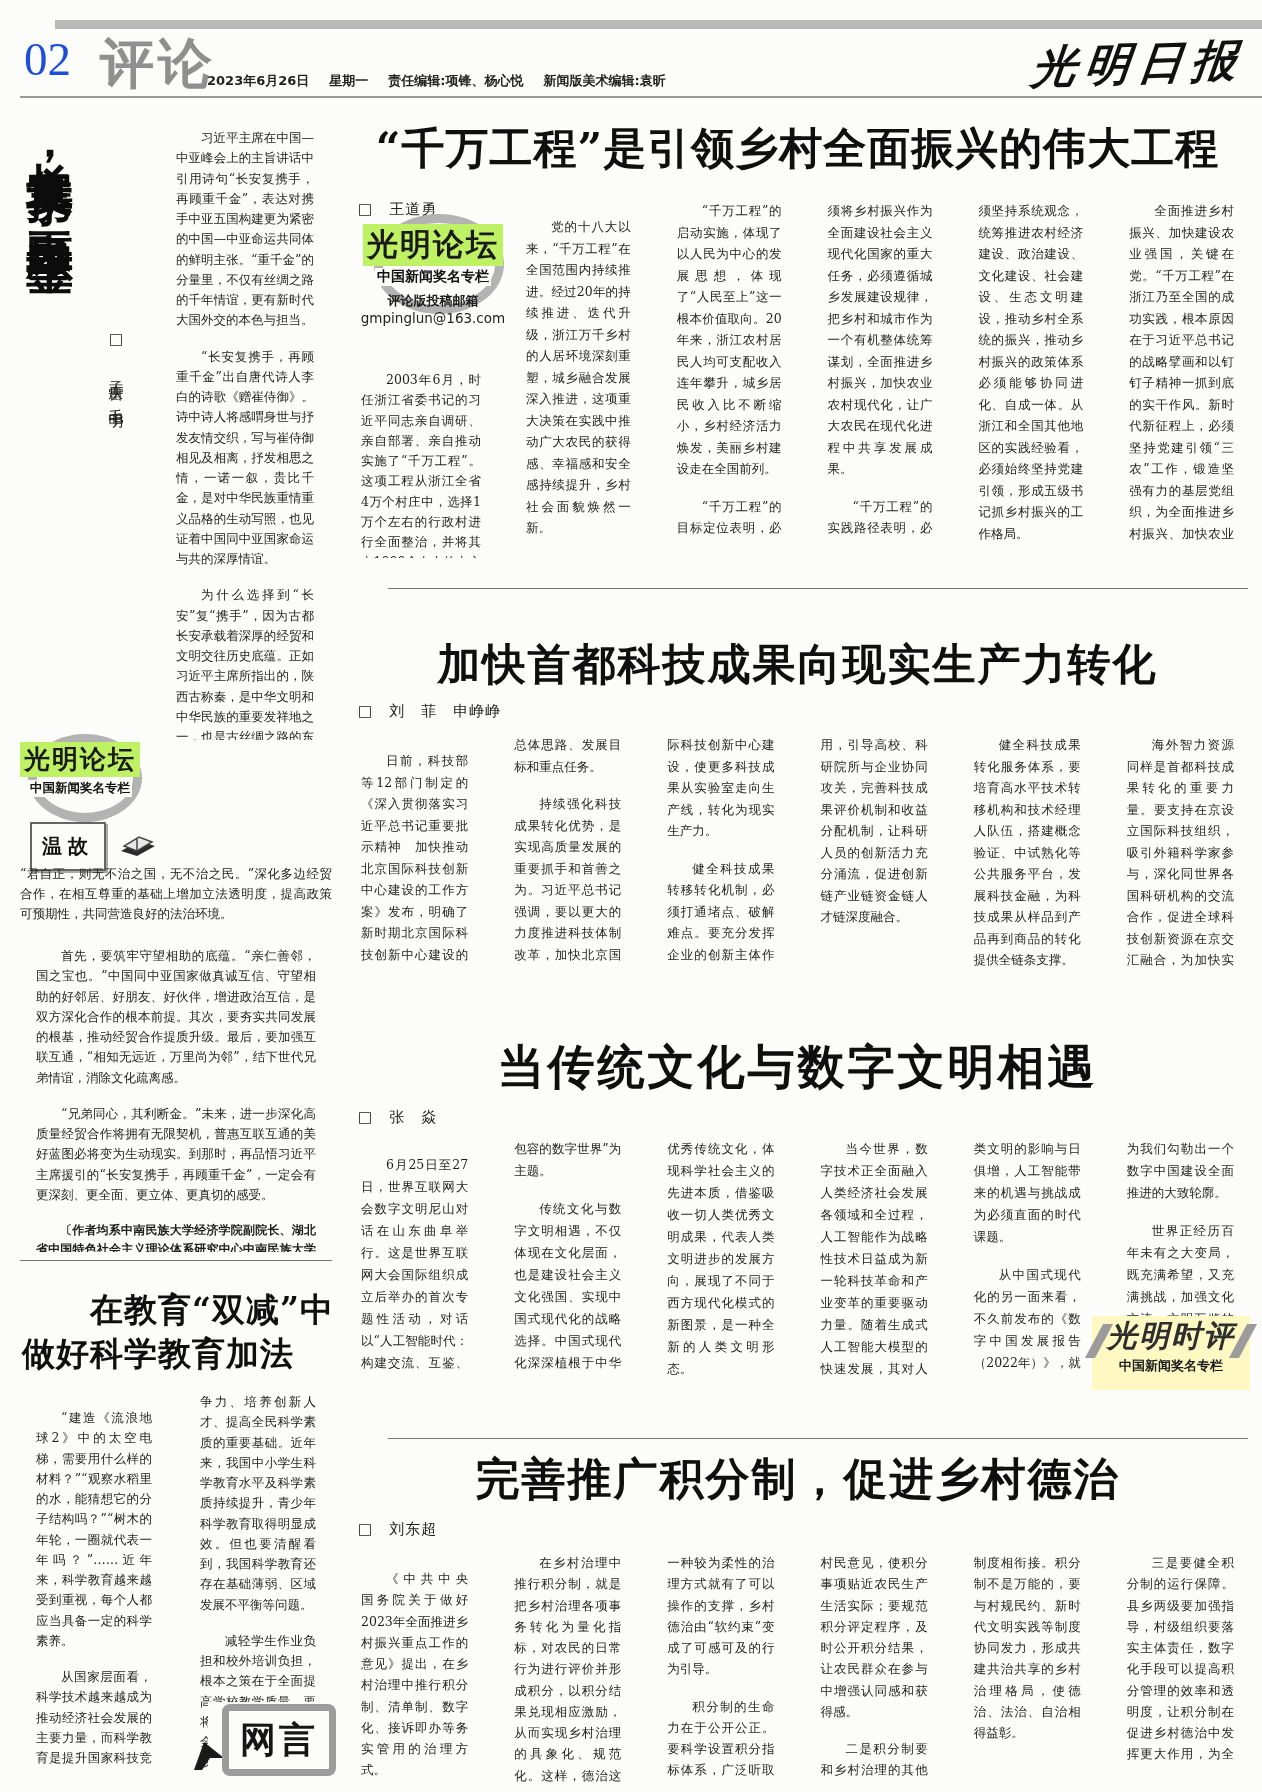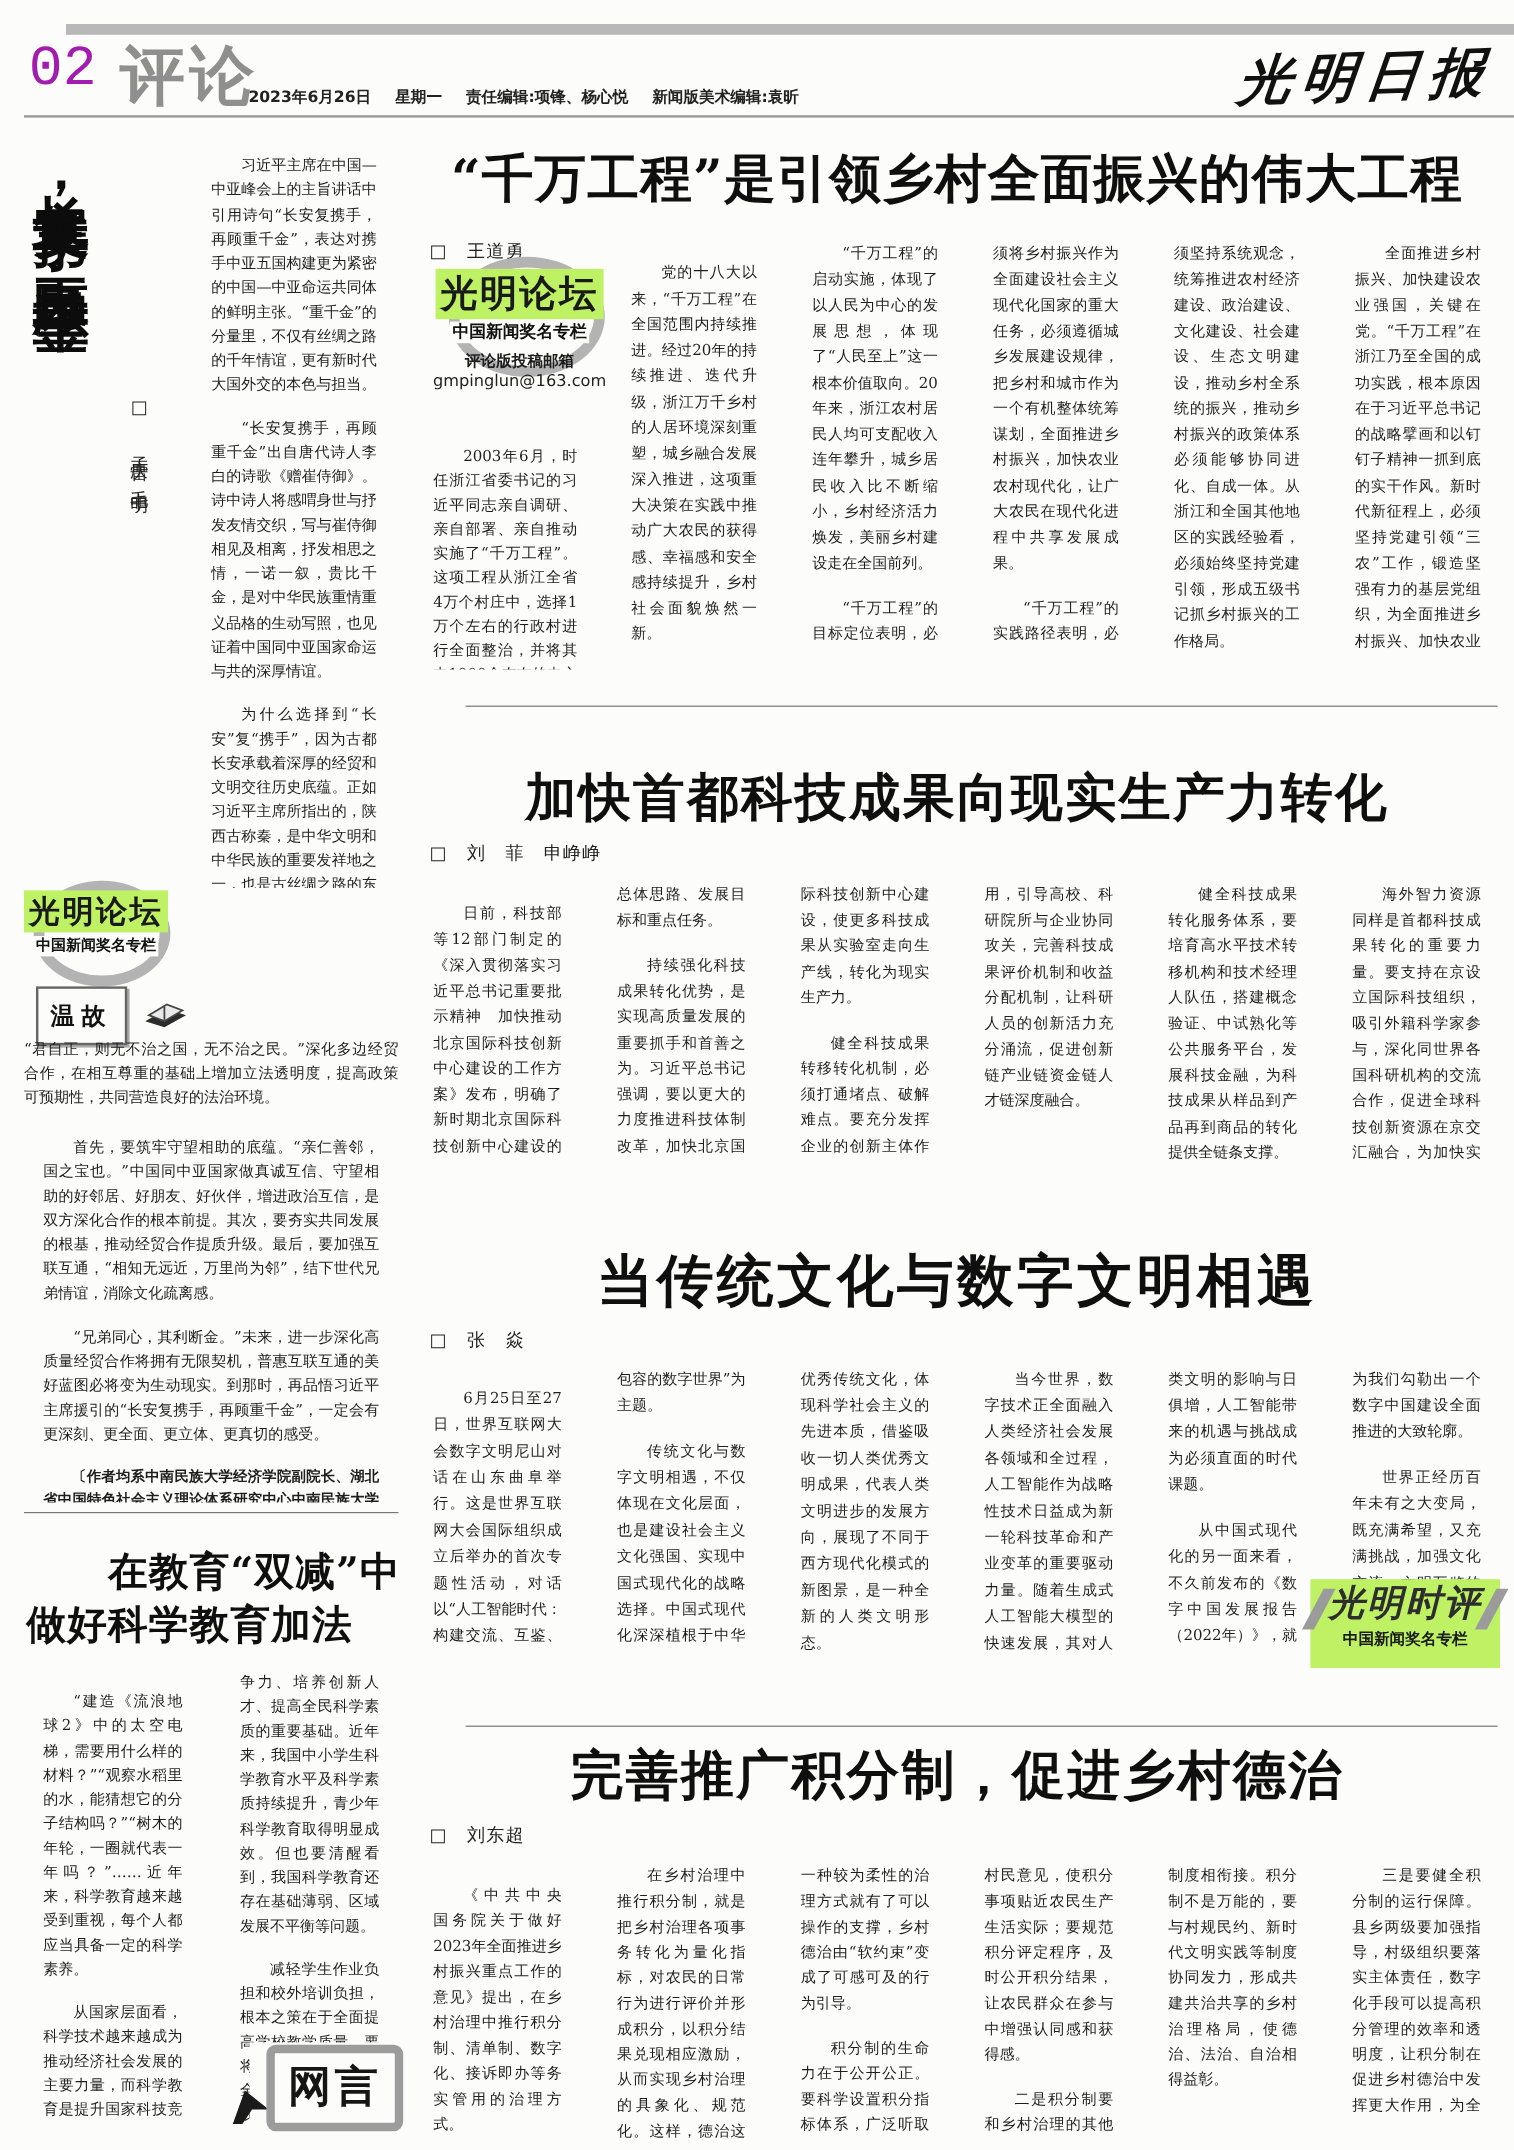--- a/index.html
+++ b/index.html
@@ -1,21 +1,21 @@
 <!DOCTYPE html>
 <html><head>
 <meta charset="utf-8">
 <style>
   html,body{margin:0;padding:0;background:#d9d9d9;}
   .page{position:relative;width:1262px;height:1792px;margin:0 auto;background:#fcfcfa;
         font-family:"DejaVu Serif","Liberation Serif",serif;color:#1c1c1c;overflow:hidden;}
   .abs{position:absolute;}
   
   .topbar{background:#b8b8b8;}
-  .pagenum{font-family:Liberation Mono, monospace;font-size:47px;font-weight:500;color:#a21caf;}
+  .pagenum{font-family:Liberation Serif, serif;font-size:47px;font-weight:500;color:#1d4ed8;}
   .section{font-size:54px;font-weight:900;color:#8f8f8f;letter-spacing:4px;}
   .dateline{font-family:"DejaVu Sans","Liberation Sans",sans-serif;font-size:13px;font-weight:bold;color:#222;}
   .dateline span{margin-right:20px;}
   .masthead{font-size:45px;font-weight:bold;font-style:italic;letter-spacing:8px;color:#111;
             transform:skewX(-8deg) rotate(-2deg);}
   .rule{background:#999;height:2px;}
   .thinrule{background:#777;height:1px;}
   
   .headline{text-align:center;font-weight:900;color:#0f0f0f;font-family:"DejaVu Serif","Liberation Serif",serif;}
   .byline{font-size:15px;color:#222;letter-spacing:1px;}
@@ -40,21 +40,21 @@
   .forum-mail{position:relative;font-family:"DejaVu Sans","Liberation Sans",sans-serif;font-size:13.5px;color:#222;}
   
   .wengu-badge{display:inline-block;border:2px solid #666;box-shadow:2px 2px 0 #aaa;padding:9px 10px;
                font-size:20px;font-weight:900;letter-spacing:6px;color:#111;}
   .wengu-quote{font-size:12.5px;line-height:1.6;text-align:justify;font-style:normal;color:#222;overflow:hidden;}
   
   .wangyan{border:7px solid #9c9c9c;border-radius:8px;background:#fcfcfa;text-align:center;
            font-family:"DejaVu Sans","Liberation Sans",sans-serif;font-weight:900;font-size:36px;color:#151515;
            line-height:58px;letter-spacing:3px;}
   
-  .shiping{background:#bef264;text-align:center;}
+  .shiping{background:#fef9c3;text-align:center;}
   .shiping-title{font-size:30px;font-weight:900;font-style:italic;color:#2e2e2e;
                  font-family:"DejaVu Sans","Liberation Sans",sans-serif;letter-spacing:2px;}
   .shiping-sub{font-size:13px;font-weight:900;color:#1a1a1a;font-family:"DejaVu Sans","Liberation Sans",sans-serif;}
   .slash{position:absolute;width:10px;height:34px;background:#9b9b9b;transform:skewX(-28deg);}
 </style>
 </head>
 <body>
 
 <div class="page">
 

